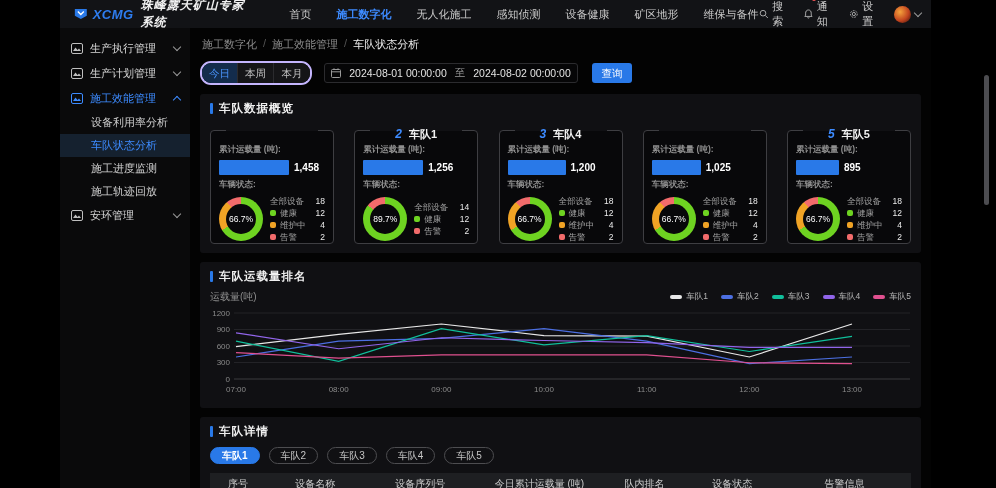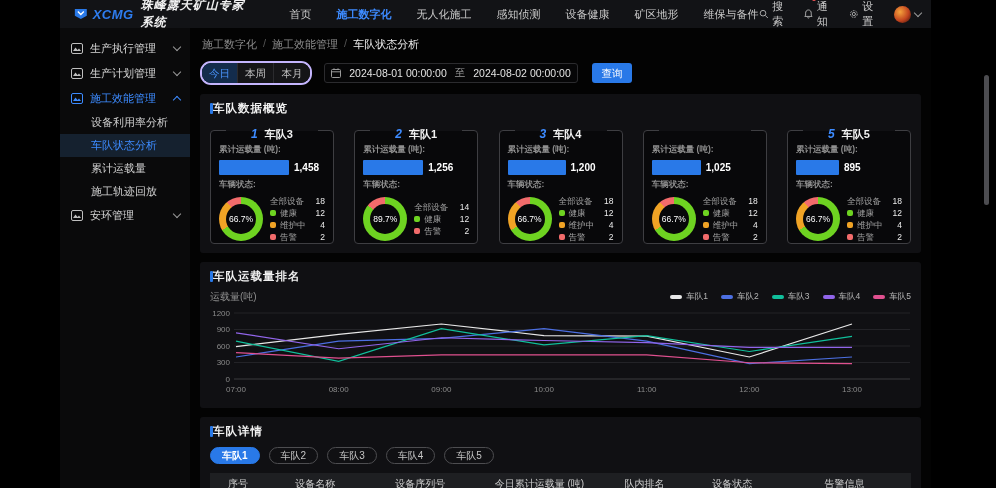--- a/index.html
+++ b/index.html
@@ -47,21 +47,21 @@
          border-right:1px solid #2b2b2e; cursor:pointer; padding:0 6px; }
   .seg:last-child { border-right:none; }
   .seg.active { background:#132c4c; color:#4a96ff; }
   .date-range { height:20px; width:254px; background:#060607; border:1px solid #2b2b2e; border-radius:3px;
                 display:flex; align-items:center; justify-content:center; gap:8px; font-size:10.5px; color:#e3e3e3; cursor:pointer; }
   .date-sep { color:#9a9a9a; }
   .query-btn { width:40px; height:20px; background:#2979e8; color:#fff; font-size:10.5px; border-radius:3px;
                text-align:center; line-height:20px; cursor:pointer; margin-left:2px; }
 
   .panel { background:#101013; border-radius:3px; padding:7px 10px 9px 10px; margin-bottom:9px; }
-  .panel-title { display:flex; align-items:center; font-size:11.5px; font-weight:bold; color:#f0f0f0; letter-spacing:1px; }
+  .panel-title { display:flex; align-items:center; gap:6px; font-size:11.5px; font-weight:bold; color:#f0f0f0; letter-spacing:1px; }
   .tbar { width:3px; height:11px; background:#2979e8; border-radius:1px; }
 
   
   #fleet-cards { display:flex; justify-content:space-between; margin-top:14px; }
   .fleet-card { position:relative; width:124px; height:114px; background:#08080a; border:1px solid #3e3e42; border-radius:4px; padding:9px 8px 0 8px; }
   .top-gap { position:absolute; top:-1px; left:15px; right:15px; height:1px; background:#101013; }
   .card-head { position:absolute; top:-7px; left:0; right:0; text-align:center; white-space:nowrap; }
   .card-rank { color:#3d8bff; font-weight:bold; font-style:italic; font-size:12px; margin-right:7px; }
   .card-name { color:#f2f2f2; font-weight:bold; font-size:11px; }
   .card-label { font-size:8.5px; color:#8f8f8f; margin-top:4px;font-weight:bold; }
@@ -172,21 +172,21 @@
           <div class="side-item active-parent">
             <svg width="12" height="11" viewBox="0 0 12 11">
               <rect x="0.5" y="0.5" width="11" height="10" rx="1.5" fill="none" stroke="#3d8bff"></rect>
               <path d="M2 8 L4.5 4.5 L6.5 7 L8 5.5 L10 8 Z" fill="#3d8bff"></path>
             </svg>
             <span class="side-label">施工效能管理</span>
             <span class="chev up"></span>
           </div>
           <div class="side-sub">设备利用率分析</div>
           <div class="side-sub selected">车队状态分析</div>
-          <div class="side-sub">累计运载量</div>
+          <div class="side-sub">施工进度监测</div>
           <div class="side-sub">施工轨迹回放</div>
           <div class="side-item">
             <svg width="12" height="11" viewBox="0 0 12 11">
               <rect x="0.5" y="0.5" width="11" height="10" rx="1.5" fill="none" stroke="#bfbfbf"></rect>
               <path d="M2 8 L4.5 4.5 L6.5 7 L8 5.5 L10 8 Z" fill="#bfbfbf"></path>
             </svg>
             <span class="side-label">安环管理</span>
             <span class="chev down"></span>
           </div>
         </div>
@@ -221,21 +221,20 @@
         </div>
 
         <div class="panel">
           <div class="panel-title">
             <span class="tbar"></span>
             <span>车队数据概览</span>
           </div>
           <div id="fleet-cards">
               <div class="fleet-card">
                 <span class="top-gap"></span>
-                <div class="card-head"><span class="card-rank">1</span><span class="card-name">车队3</span></div>
                 <div class="card-label">累计运载量 (吨):</div>
                 <div class="bar-row">
                   <div class="load-bar" style="width: 70px; background: rgb(41, 121, 232);"></div>
                   <span class="bar-val">1,458</span>
                 </div>
                 <div class="card-label">车辆状态:</div>
                 <div class="donut-row">
                   <div class="donut" style="background: conic-gradient(rgb(110, 211, 33) 0deg, rgb(110, 211, 33) 240deg, rgb(240, 163, 37) 240deg, rgb(240, 163, 37) 320deg, rgb(242, 107, 107) 320deg, rgb(242, 107, 107) 360deg);">
                     <span class="pct">66.7%</span>
                   </div>

